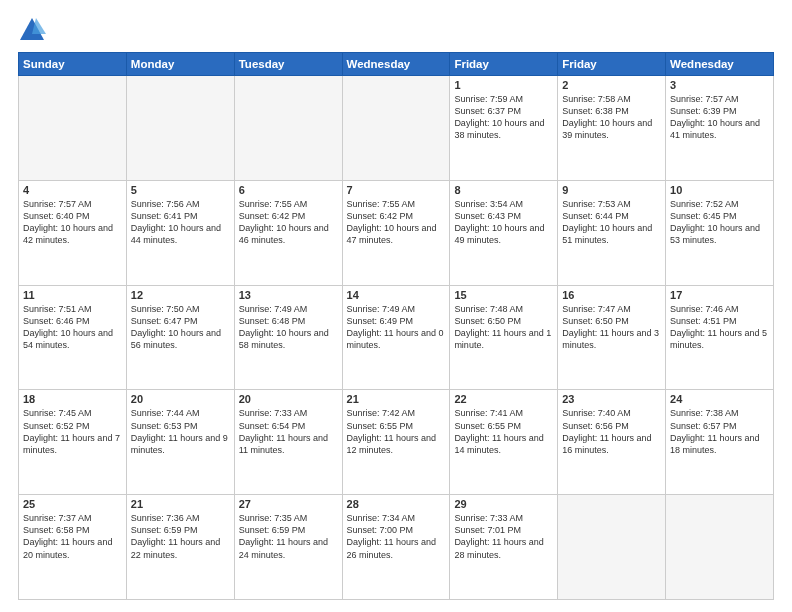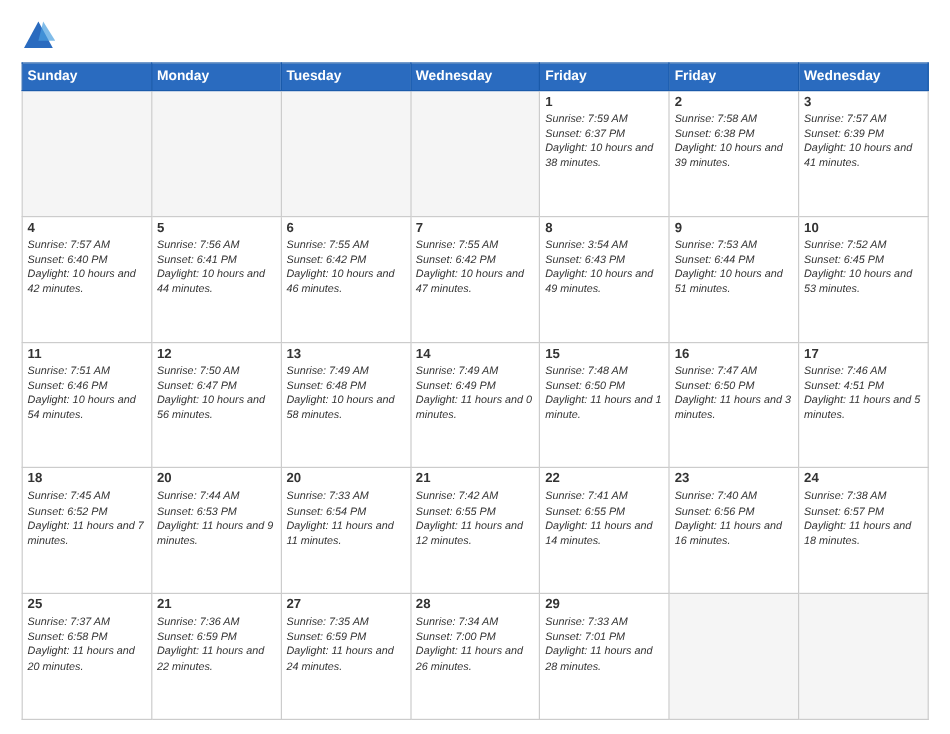--- a/index.html
+++ b/index.html
@@ -91,21 +91,20 @@
       font-size: 11px;
       font-weight: bold;
       color: #333;
       display: block;
       margin-bottom: 2px;
     }
     .day-info {
       font-size: 9px;
       color: #333;
       line-height: 1.35;
-      font-style: italic;
     }
   </style>
 </head>
 <body>
 
 <div class="page">
   <div class="header">
     <div class="logo">
       <svg class="logo-icon" viewBox="0 0 28 28">
         <polygon points="14,2 26,24 2,24" fill="#2a6bbf"></polygon>

